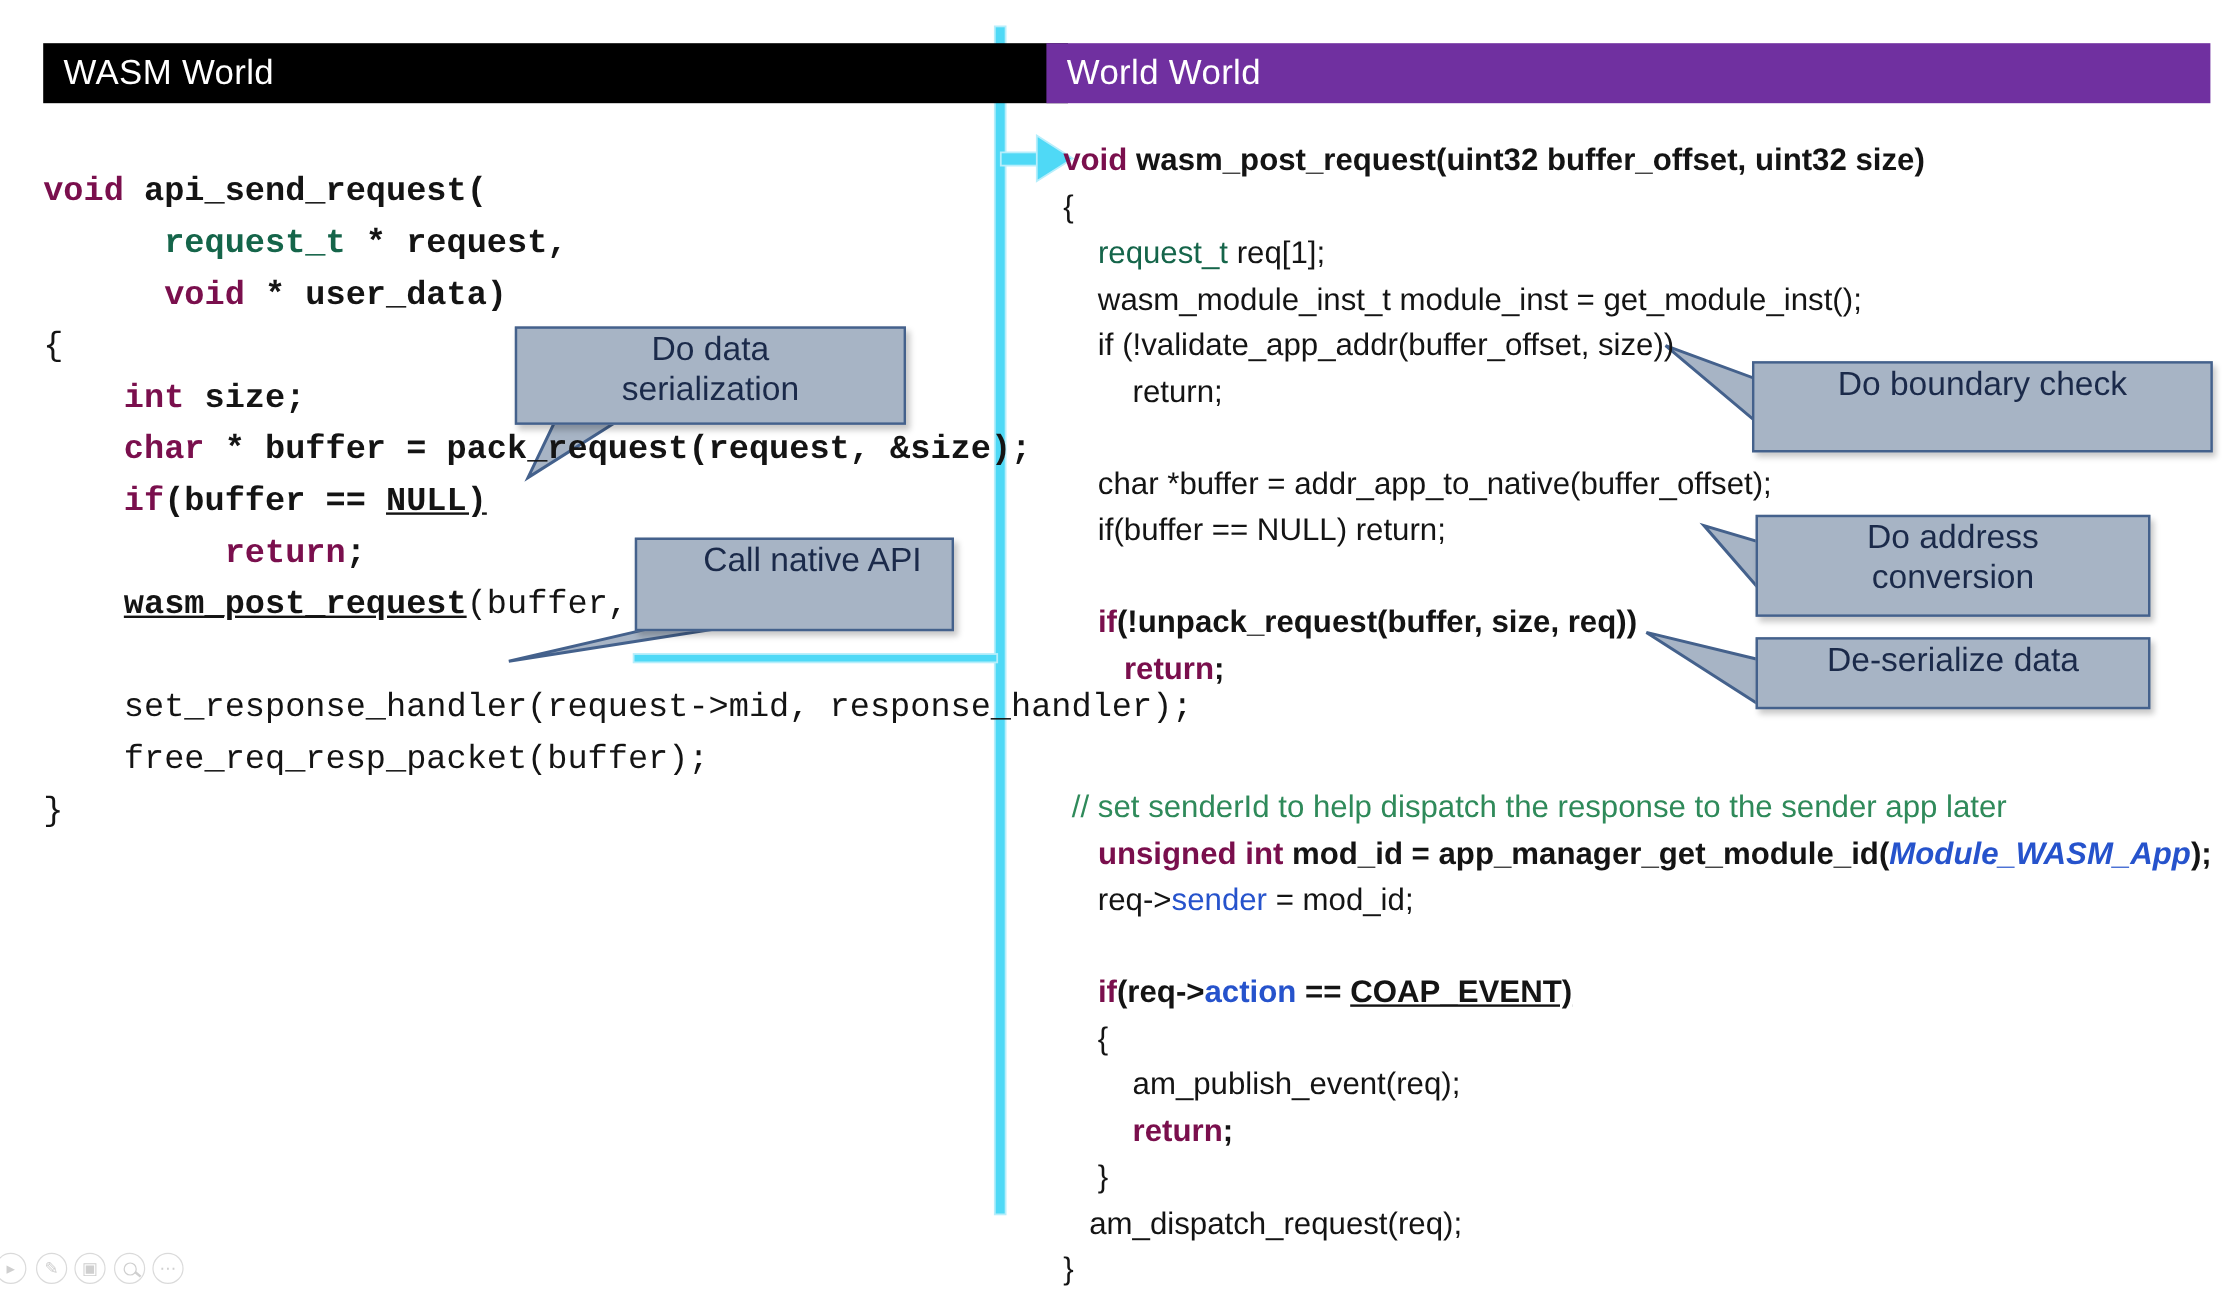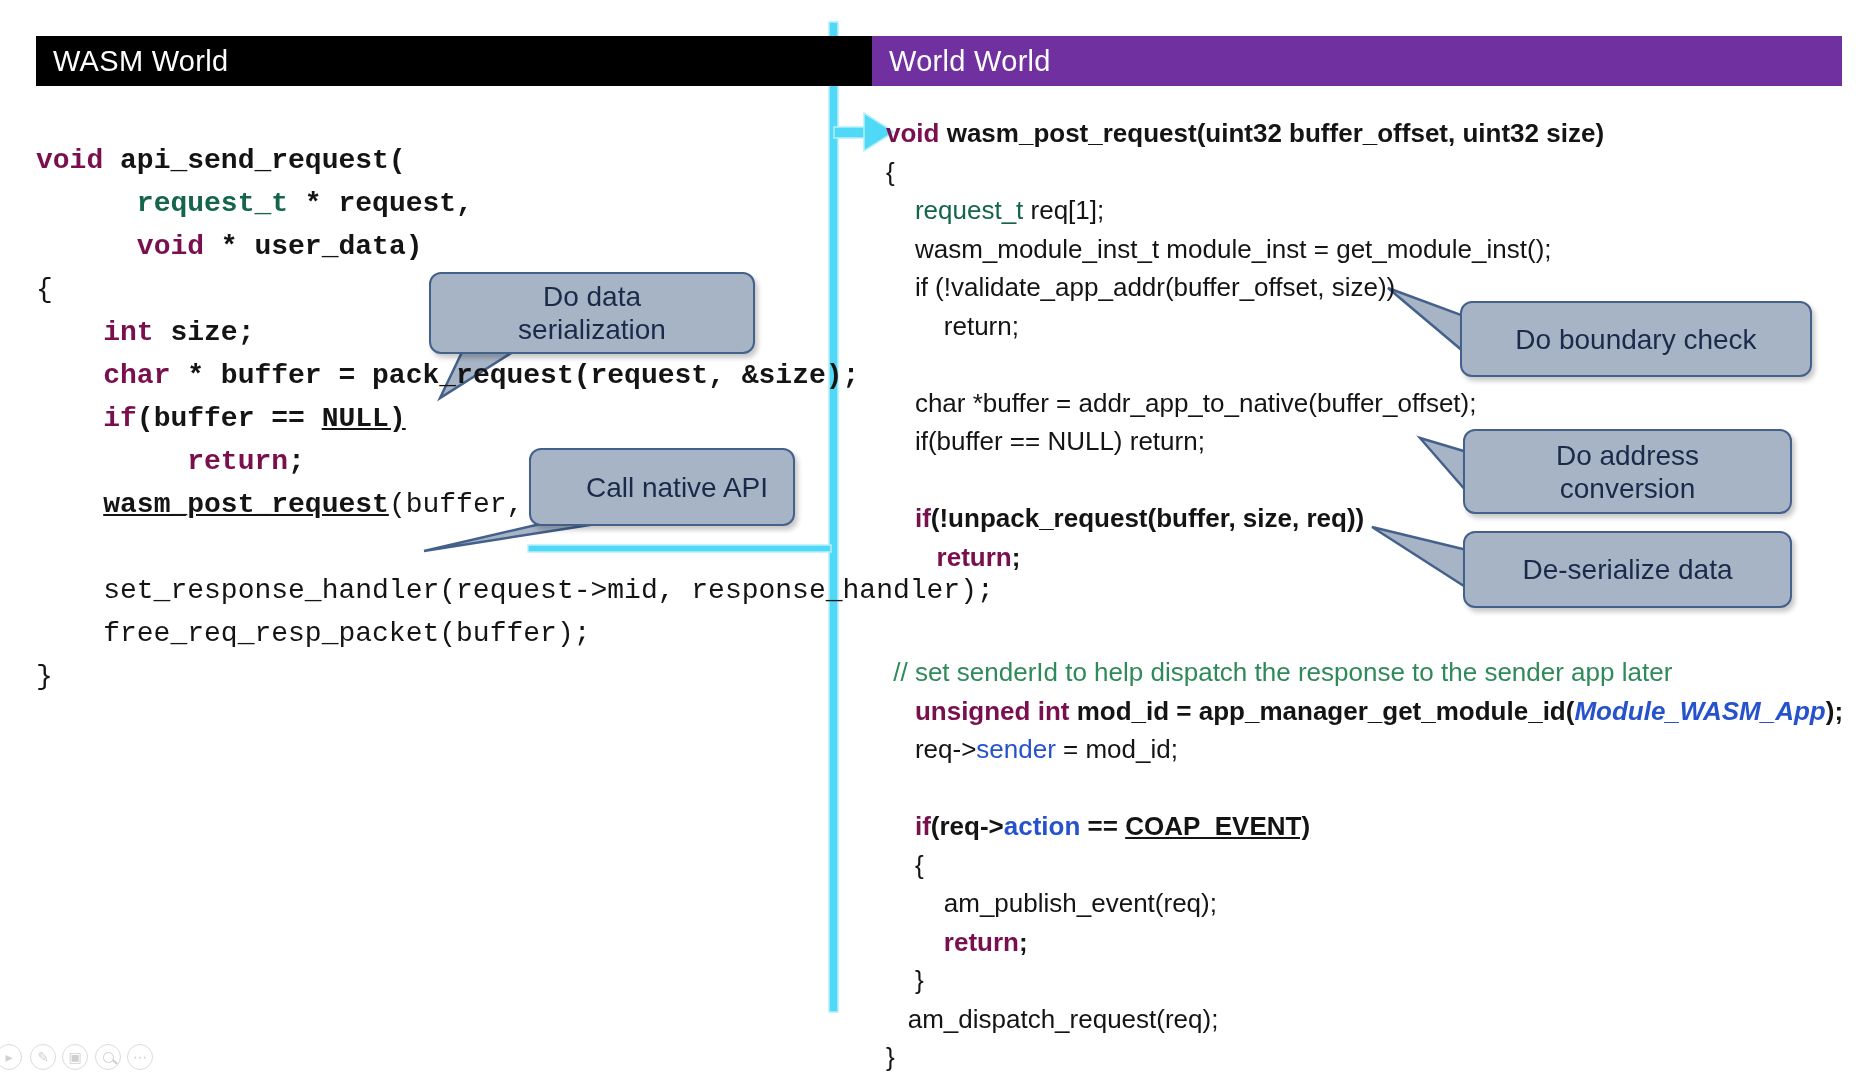--- a/index.html
+++ b/index.html
@@ -42,22 +42,22 @@
   .b{color:var(--code-black);font-weight:bold;}
   .r{color:var(--code-black);}
   .bu{color:var(--code-black);font-weight:bold;text-decoration:underline;}
   .cmt{color:var(--comment);}
   .blu{color:var(--ident-blue);}
   .blub{color:var(--ident-blue);font-weight:bold;}
   .blubi{color:var(--ident-blue);font-weight:bold;font-style:italic;}
 
   .callout{
     position:absolute;z-index:3;background:var(--callout-fill);
-    border:2.5px solid var(--callout-border);border-radius:12px;
-    display:flex;align-items:center;justify-content:center;text-align:center;
+    border:2.5px solid var(--callout-border);border-radius:0;
+    display:flex;justify-content:center;text-align:center;
     color:var(--callout-text);font-size:28px;line-height:33px;
     box-shadow:3px 4px 5px rgba(0,0,0,0.22);box-sizing:border-box;
   }
   .callout .wrap2{display:inline-block;}
 
   .tool{
     position:absolute;width:26px;height:26px;border:1.5px solid #bdbdbd;border-radius:50%;
     display:flex;align-items:center;justify-content:center;color:#a8a8a8;font-size:14px;
     opacity:0.55;z-index:4;background:#fff;box-sizing:border-box;
   }
@@ -134,27 +134,27 @@
       <div class="cl"><span class="r">   am_dispatch_request(req);</span></div>
       <div class="cl"><span class="r">}</span></div>
     </div>
 
   <div class="callout" style="left:429px;top:272px;width:326px;height:82px;">
     <span class="wrap2" style="max-width:210px;">Do data serialization</span>
   </div>
   <div class="callout" style="left:529px;top:448px;width:266px;height:78px;padding-left:30px;">
     <span>Call native API</span>
   </div>
-  <div class="callout" style="left:1460px;top:301px;width:352px;height:76px;">
+  <div class="callout" style="left:1460px;top:301px;width:384px;height:76px;">
     <span>Do boundary check</span>
   </div>
   <div class="callout" style="left:1463px;top:429px;width:329px;height:85px;">
     <span class="wrap2" style="max-width:190px;">Do address conversion</span>
   </div>
-  <div class="callout" style="left:1463px;top:531px;width:329px;height:77px;">
+  <div class="callout" style="left:1463px;top:531px;width:329px;height:60px;">
     <span>De-serialize data</span>
   </div>
 
   <div class="tool" style="left:-4px;top:1044px;">
     <span>▸</span>
   </div>
   <div class="tool" style="left:30px;top:1044px;">
     <span>✎</span>
   </div>
   <div class="tool" style="left:62px;top:1044px;">

